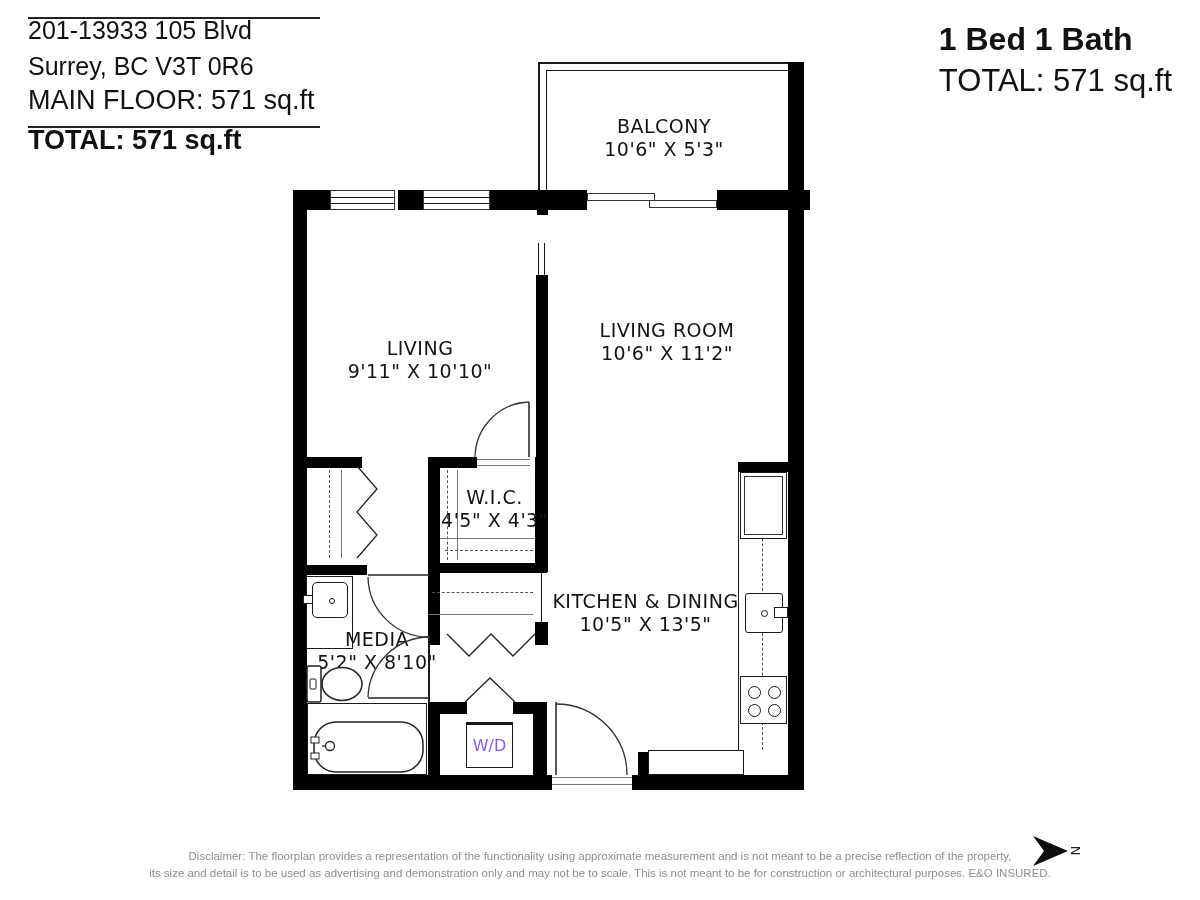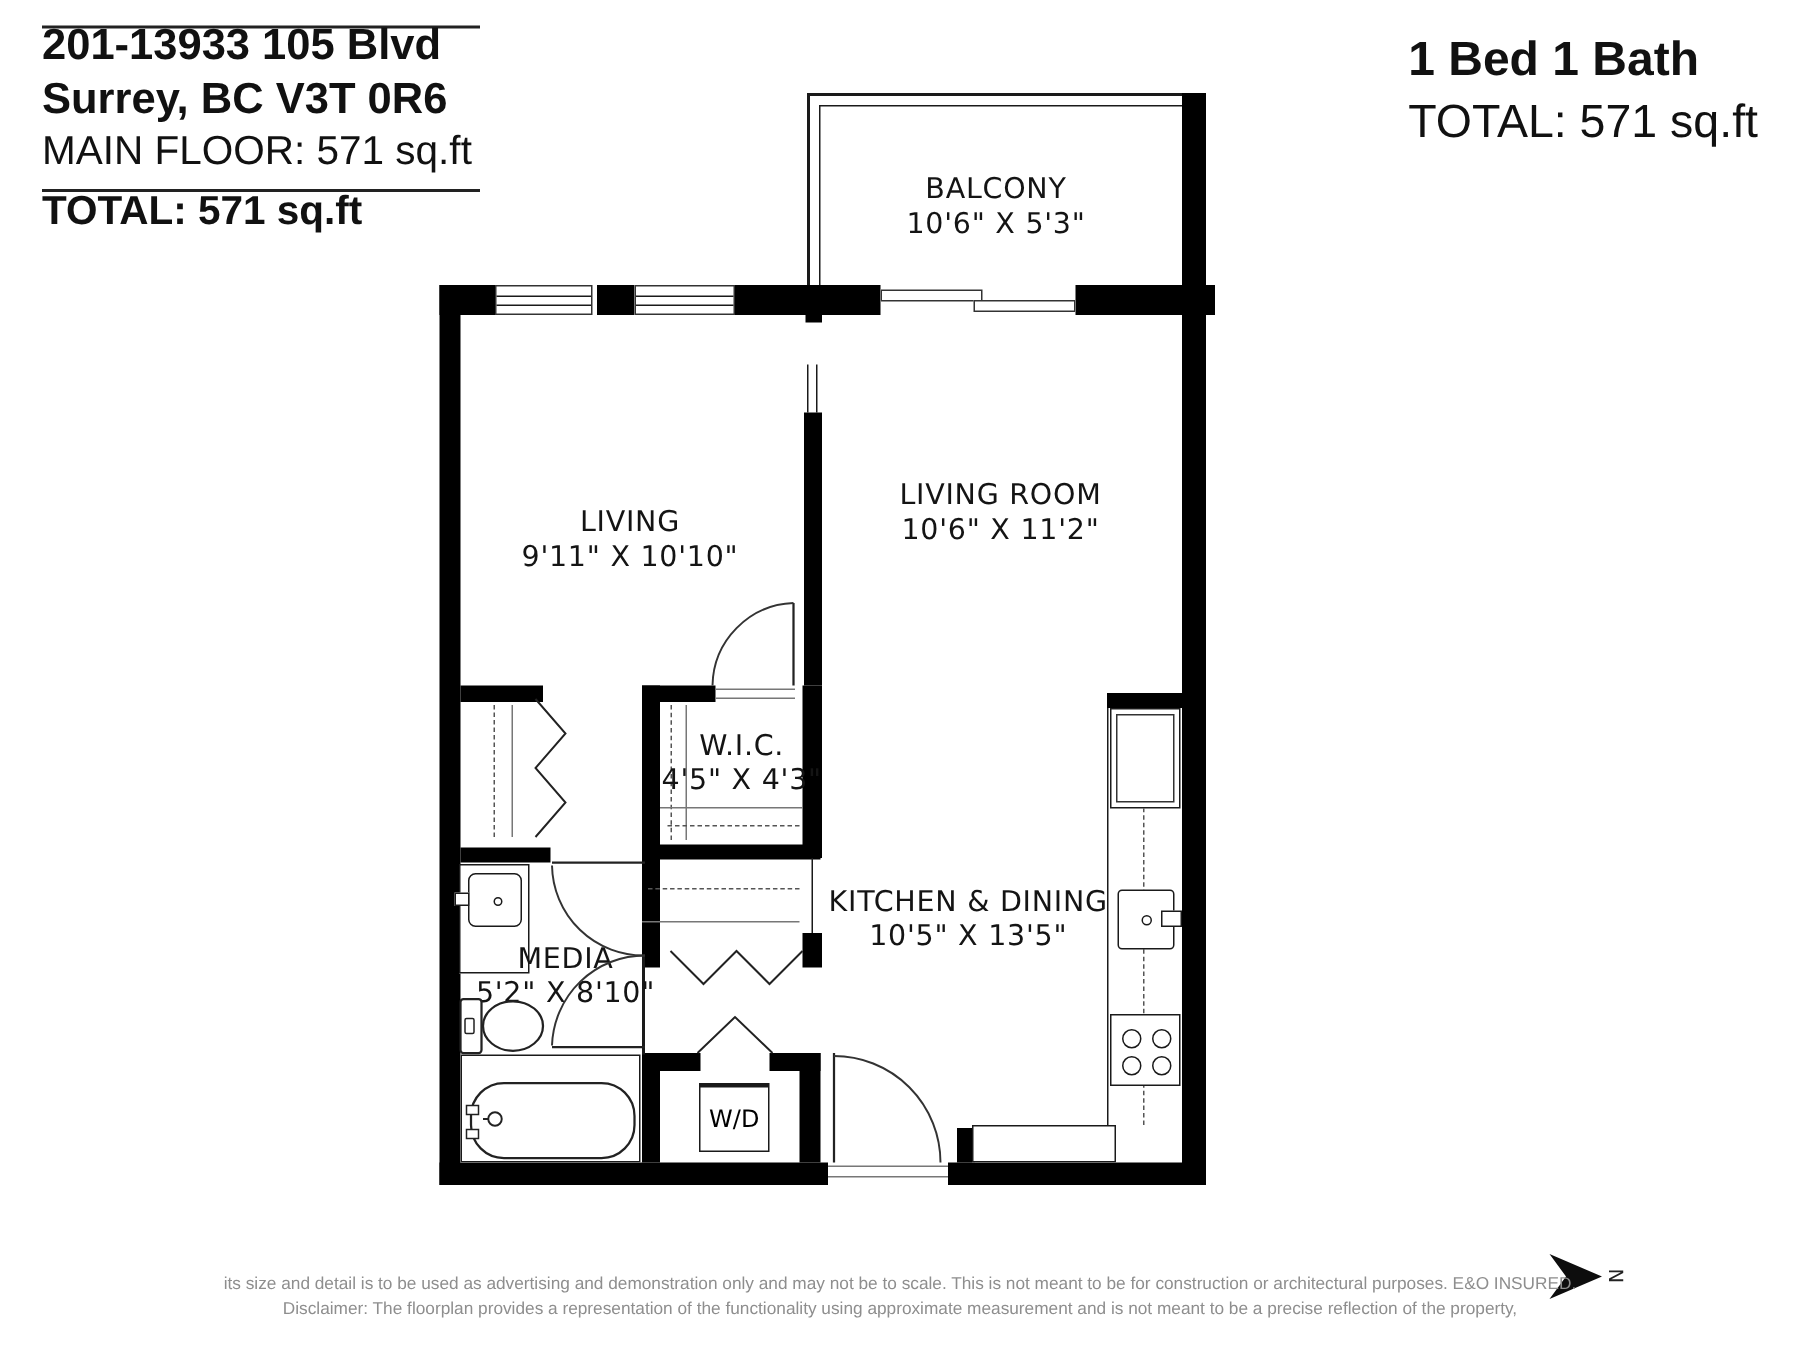--- a/index.html
+++ b/index.html
@@ -15,21 +15,21 @@
   .dash-h{position:absolute;height:0;border-top:1px dashed #555;}
   
   .box{position:absolute;background:#fff;border:1.5px solid #1a1a1a;box-sizing:border-box;}
   .thinbox{position:absolute;background:#fff;border:1px solid #333;box-sizing:border-box;}
   
   .label{position:absolute;text-align:center;font-family:"DejaVu Sans",sans-serif;color:#141414;}
   .label .rn{font-size:19px;letter-spacing:.5px;line-height:21px;}
   .label .rd{font-size:19px;letter-spacing:.5px;line-height:21px;margin-top:2px;}
   
   .hleft{position:absolute;left:28px;top:12px;}
-  .hl-title{font-size:29px;font-weight:bold;line-height:36px;white-space:nowrap;}
+  .hl-title{font-size:25px;font-weight:normal;line-height:36px;white-space:nowrap;}
   .hl-line{font-size:27px;line-height:33px;white-space:nowrap;}
   .hl-bold{font-weight:bold;}
   .rule{position:absolute;background:#222;height:2px;width:292px;left:28px;}
   .hright{position:absolute;right:28px;top:20px;}
   .hr-1{font-size:32px;font-weight:bold;line-height:38px;}
   .hr-2{font-size:31px;line-height:38px;margin-top:4px;}
   
   .disc{position:absolute;left:95px;top:848px;width:1010px;text-align:center;
         font-size:11.5px;line-height:16.5px;color:#8e8e8e;}
   .northN{position:absolute;left:1071px;top:843px;font-size:13px;color:#222;
@@ -37,21 +37,21 @@
   .logo{position:absolute;left:1102px;top:816px;width:70px;height:69px;background:#0c0c0c;
         text-align:center;box-sizing:border-box;}
   .logo-n{color:#fff;font-size:11px;font-weight:bold;letter-spacing:1.5px;margin-top:25px;
           font-family:"Liberation Sans",sans-serif;}
   .logo-s{color:#cfcfcf;font-size:5.5px;letter-spacing:2.5px;margin-top:3px;}
   svg.overlay{position:absolute;left:0;top:0;pointer-events:none;}
   .burner{position:absolute;width:13px;height:13px;border:1.5px solid #1a1a1a;
           border-radius:50%;background:#fff;box-sizing:border-box;}
   .wdlabel{position:absolute;left:466px;top:722px;width:47px;height:46px;display:flex;
            align-items:center;justify-content:center;font-family:"DejaVu Sans",sans-serif;
-           font-size:16px;color:#000000;}
+           font-size:16px;color:#8b5cf6;}
 </style>
 </head>
 <body>
 
 <div class="sheet">
 
   <div class="rule" style="top:17px"></div>
   <div class="hleft">
     <div class="hl-title">201-13933 105 Blvd</div>
     <div class="hl-title">Surrey, BC V3T 0R6</div>
@@ -197,18 +197,18 @@
     <rect x="314" y="722" width="109" height="50" rx="22" stroke="#222" stroke-width="1.5" fill="#fff"></rect>
     <rect x="311" y="737" width="8" height="6" stroke="#222" stroke-width="1" fill="#fff"></rect>
     <rect x="311" y="753" width="8" height="6" stroke="#222" stroke-width="1" fill="#fff"></rect>
     <circle cx="330" cy="746" r="4.5" stroke="#222" stroke-width="1.3" fill="#fff"></circle>
     <path d="M322,746 L326,746" stroke="#222" stroke-width="1.3" fill="none"></path>
 
     <polygon points="1033,836 1068,851 1033,866 1044,851" fill="#0d0d0d"></polygon>
   </svg>
 
   <div class="disc">
+    <div>Disclaimer: The floorplan provides a representation of the functionality using approximate measurement and is not meant to be a precise reflection of the property,</div>
     <div>its size and detail is to be used as advertising and demonstration only and may not be to scale. This is not meant to be for construction or architectural purposes. E&amp;O INSURED.</div>
-    <div>Disclaimer: The floorplan provides a representation of the functionality using approximate measurement and is not meant to be a precise reflection of the property,</div>
   </div>
   <div class="northN">N</div>
 
 </div>
 
 </body></html>

